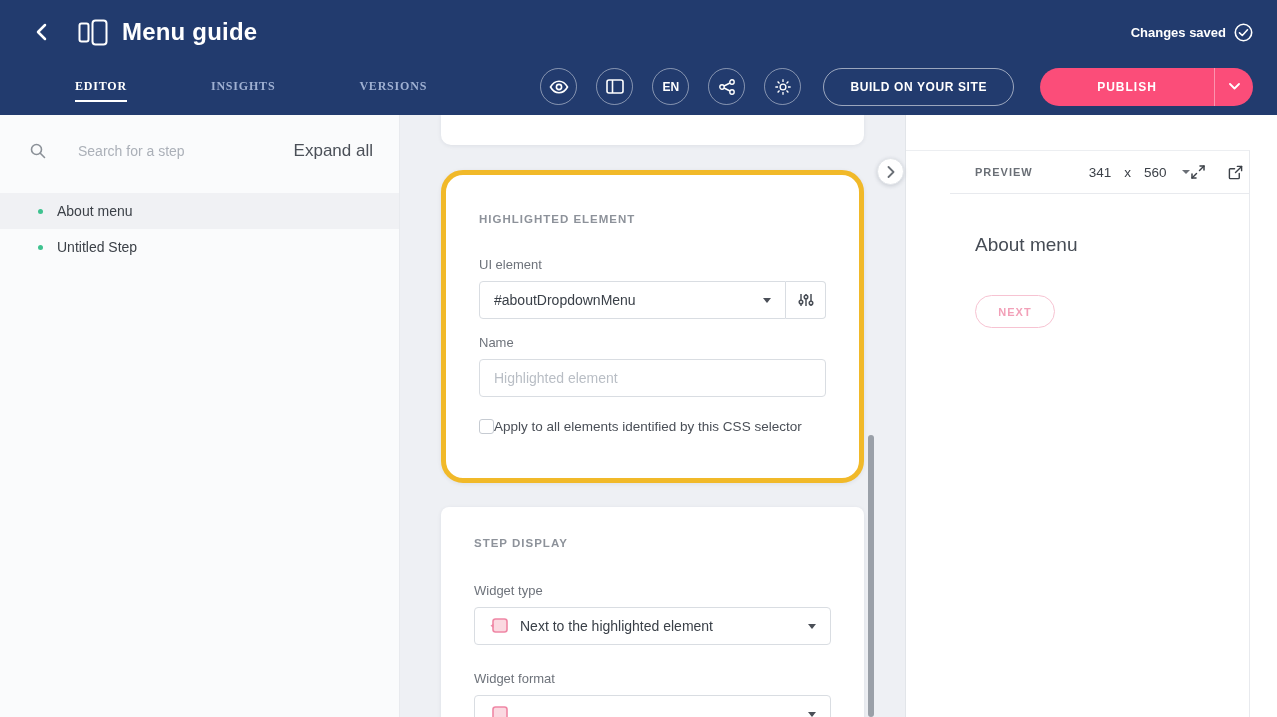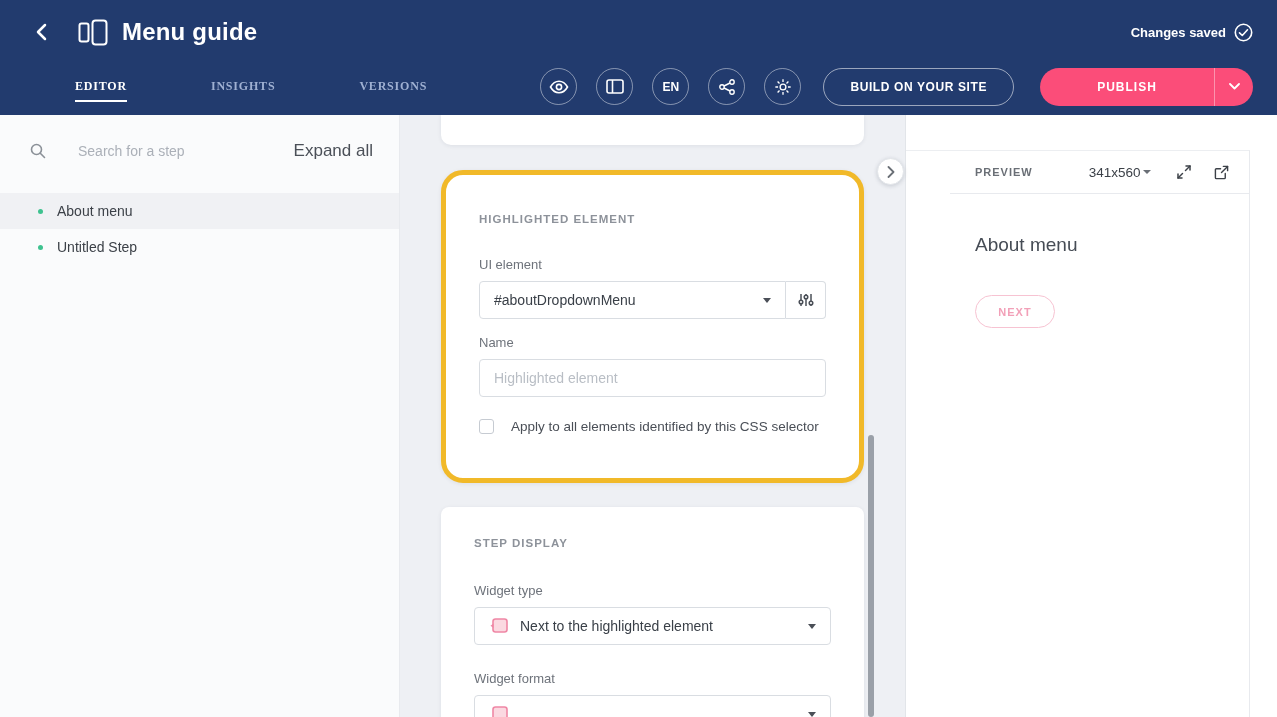--- a/index.html
+++ b/index.html
@@ -48,36 +48,36 @@
   .card-body.tight { padding:30px 33px 40px; }
   .section-title { font-size:11.5px; font-weight:700; letter-spacing:1px; color:#8d929a; }
   .field-label { font-size:13px; color:#6e737b; margin-top:32px; margin-bottom:9px; }
   .select { height:38px; border:1px solid #d9dde2; border-radius:4px; display:flex; align-items:center; gap:11px; padding:1px 14px; font-size:14px; color:#3a4048; background:#fff; cursor:pointer; }
   .select .caret { margin-left:auto; width:0; height:0; border-left:4.5px solid transparent; border-right:4.5px solid transparent; border-top:5px solid #4a4f57; }
   .ui-element-row { display:flex; }
   .ui-element-row .select { flex:1; border-radius:4px 0 0 4px; }
   .filter-btn { width:40px; height:38px; border:1px solid #d9dde2; border-left:none; border-radius:0 4px 4px 0; background:#fff; display:flex; align-items:center; justify-content:center; cursor:pointer; }
   .text-input { width:100%; height:38px; border:1px solid #d9dde2; border-radius:4px; padding:0 14px; font-size:14px; color:#3a4048; outline:none; font-family:"Liberation Sans", sans-serif; }
   .text-input::placeholder { color:#b9bec5; }
-  .checkbox-row { margin-top:22px; display:flex; align-items:center; gap:17px; }
+  .checkbox-row { margin-top:22px; display:flex; align-items:center; gap:0; }
   .checkbox { width:15px; height:15px; border:1px solid #c6cbd2; border-radius:3px; background:#fff; flex:0 0 15px; cursor:pointer; }
   .checkbox-label { font-size:13.5px; color:#4a4f57; }
   .step-display-card { margin-top:24px; }
   .widget-icon { flex:0 0 20px; }
   .main-scrollbar { position:absolute; left:468px; top:320px; bottom:0; width:6px; border-radius:3px; background:#9aa0a8; }
 
   
   .collapse-btn { position:absolute; left:877px; top:43px; width:27px; height:27px; border-radius:50%; background:#fff; border:1px solid #e2e5e9; box-shadow:0 1px 4px rgba(30,40,60,0.18); display:flex; align-items:center; justify-content:center; cursor:pointer; z-index:5; }
 
   
   .preview-panel { width:372px; background:#fff; border-left:1px solid #e2e5e9; position:relative; }
   .preview-card { position:absolute; top:35px; left:0; right:27px; bottom:0; border-top:1px solid #eceef1; border-right:1px solid #e8eaee;padding-left:44px; }
   .preview-header { height:43px; display:flex; align-items:center; padding:0 20px 0 25px; border-bottom:1px solid #e8eaee; }
   .preview-title { font-size:11px; font-weight:700; letter-spacing:1px; color:#6a6f76; }
-  .preview-size { margin-left:56px; display:flex; align-items:center; font-size:13.5px; color:#3c4148; cursor:pointer; }
+  .preview-size { margin-left:56px; display:flex; align-items:center; gap:13px; font-size:13.5px; color:#3c4148; cursor:pointer; }
   .size-caret { width:0; height:0; border-left:4px solid transparent; border-right:4px solid transparent; border-top:4.5px solid #6a6f76; margin-left:2px; }
   .preview-actions { margin-left:auto; display:flex; gap:22px; align-items:center; }
   .preview-actions > span { cursor:pointer; display:flex; }
   .preview-content { padding:40px 0 0 25px; }
   .preview-heading { font-size:19px; color:#464c55; }
   .next-btn { margin-top:39px; width:80px; height:33px; border:1px solid #f7c3d2; border-radius:17px; background:#fff; color:#f2a0b8; font-size:11px; font-weight:700; letter-spacing:1px; display:flex; align-items:center; justify-content:center; cursor:pointer; }
 </style>
 </head>
 <body>
 

